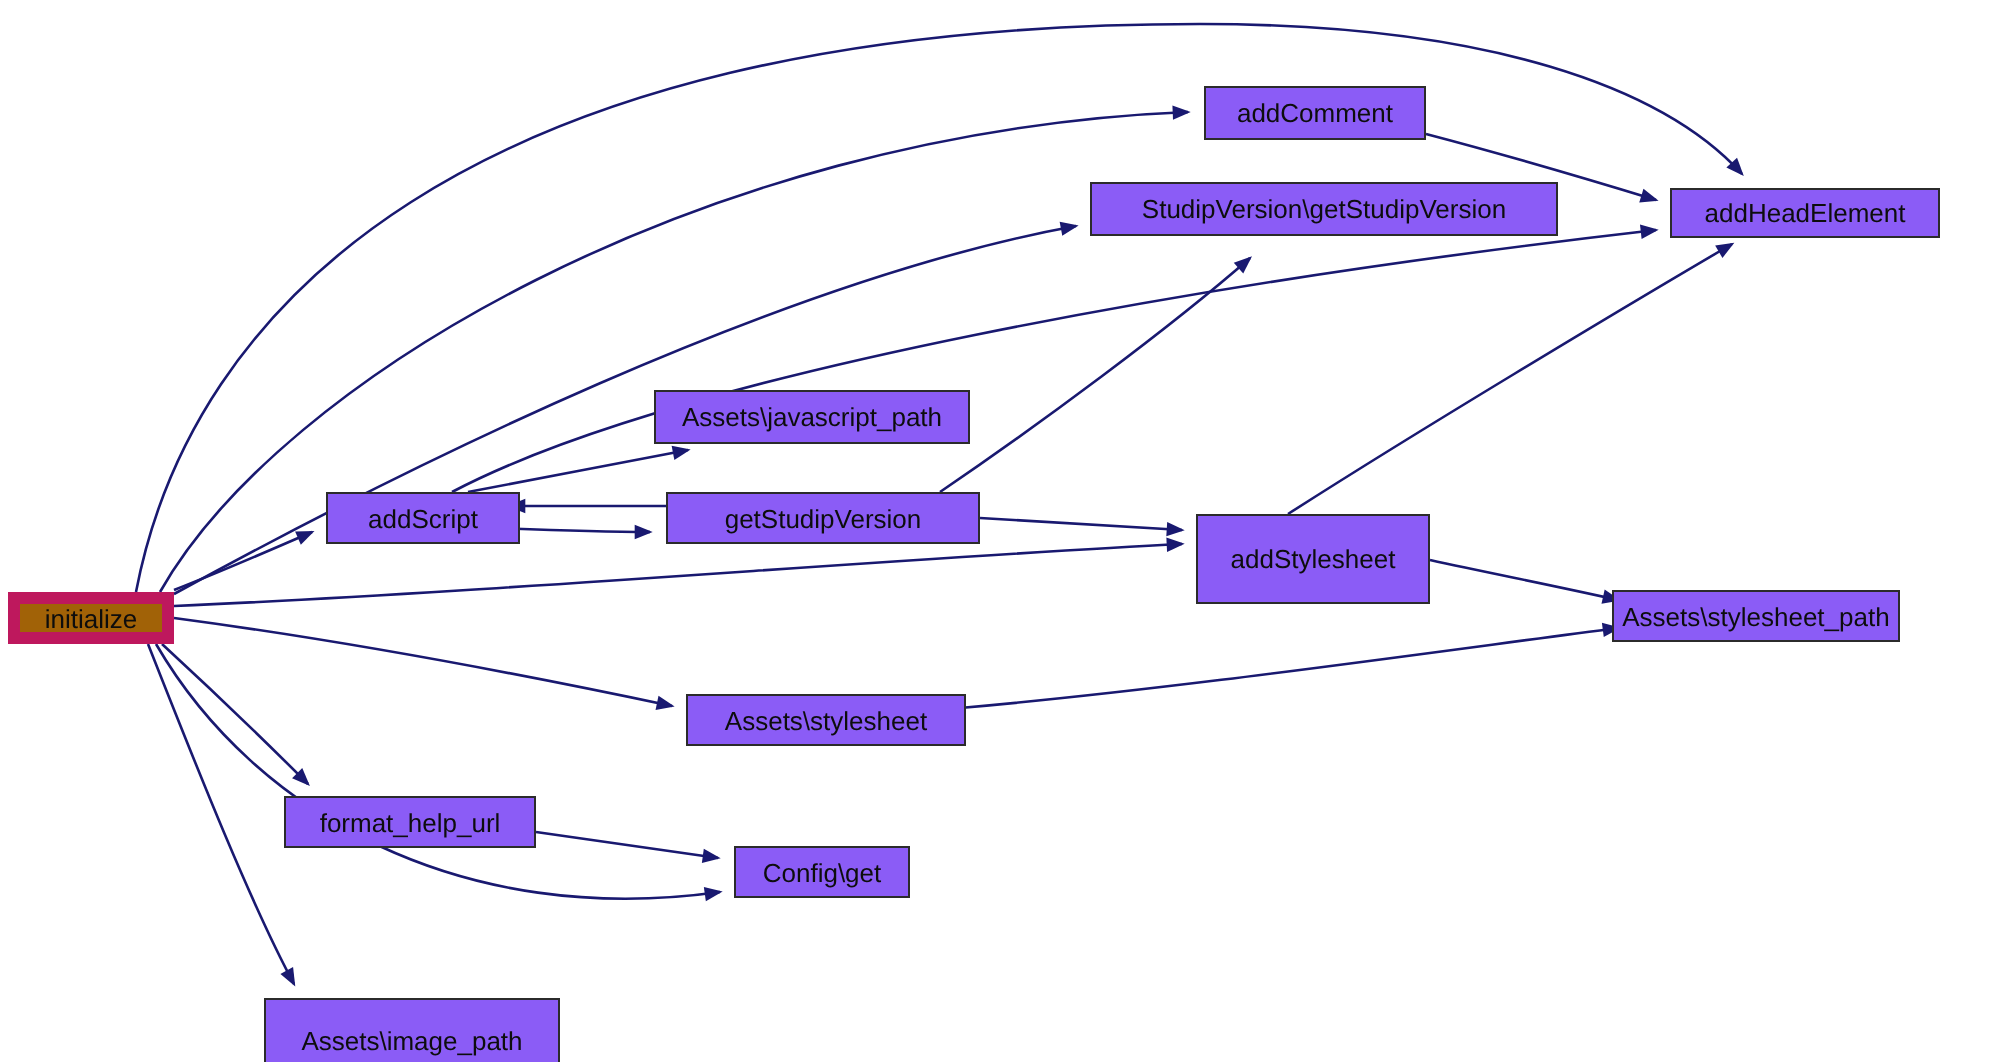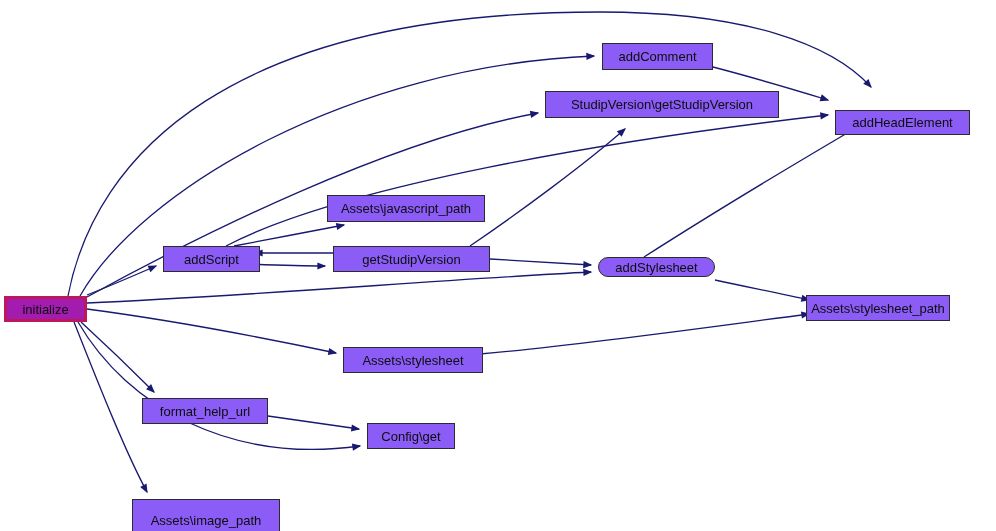--- a/index.html
+++ b/index.html
@@ -34,22 +34,22 @@
     border: 1px solid #2b2b2b;
     display: flex;
     align-items: center;
     justify-content: center;
     font-size: 13px;
     color: #0d0d0d;
     white-space: nowrap;
     cursor: pointer;
   }
   .node.highlight {
-    background: #a21caf;
-    border: 3px solid #be185d;
+    background: #a16207;
+    border: 6px solid #be185d;
     cursor: default;
   }
 </style>
 </head>
 <body>
 
 <div class="canvas">
   <svg class="edge-layer" width="996" height="531" viewBox="0 0 996 531" xmlns="http://www.w3.org/2000/svg">
     <defs>
       <marker id="arrowhead" viewBox="0 0 10 10" refX="8.5" refY="5" markerWidth="11" markerHeight="9" markerUnits="userSpaceOnUse" orient="auto">
@@ -82,33 +82,33 @@
   <div>
       <div class="node highlight" style="left: 4px; top: 296px; width: 83px; height: 26px;">
         <span>initialize</span>
       </div>
       <div class="node" style="left: 602px; top: 43px; width: 111px; height: 27px;">
         <span>addComment</span>
       </div>
       <div class="node" style="left: 545px; top: 91px; width: 234px; height: 27px; text-align: center;">
         <span>StudipVersion\getStudipVersion</span>
       </div>
-      <div class="node" style="left: 835px; top: 94px; width: 135px; height: 25px; margin-top: 16px;">
+      <div class="node" style="left: 835px; top: 94px; width: 135px; height: 25px;">
         <span>addHeadElement</span>
       </div>
       <div class="node" style="left: 327px; top: 195px; width: 158px; height: 27px;">
         <span>Assets\javascript_path</span>
       </div>
       <div class="node" style="left: 163px; top: 246px; width: 97px; height: 26px;">
         <span>addScript</span>
       </div>
       <div class="node" style="left: 333px; top: 246px; width: 157px; height: 26px;">
         <span>getStudipVersion</span>
       </div>
-      <div class="node" style="left: 598px; top: 257px; width: 117px; height: 20px; border-radius: 11px;">
+      <div class="node" style="left: 598px; top: 257px; width: 117px; height: 45px;">
         <span>addStylesheet</span>
       </div>
       <div class="node" style="left: 806px; top: 295px; width: 144px; height: 26px;">
         <span>Assets\stylesheet_path</span>
       </div>
       <div class="node" style="left: 343px; top: 347px; width: 140px; height: 26px;">
         <span>Assets\stylesheet</span>
       </div>
       <div class="node" style="left: 142px; top: 398px; width: 126px; height: 26px;">
         <span>format_help_url</span>

